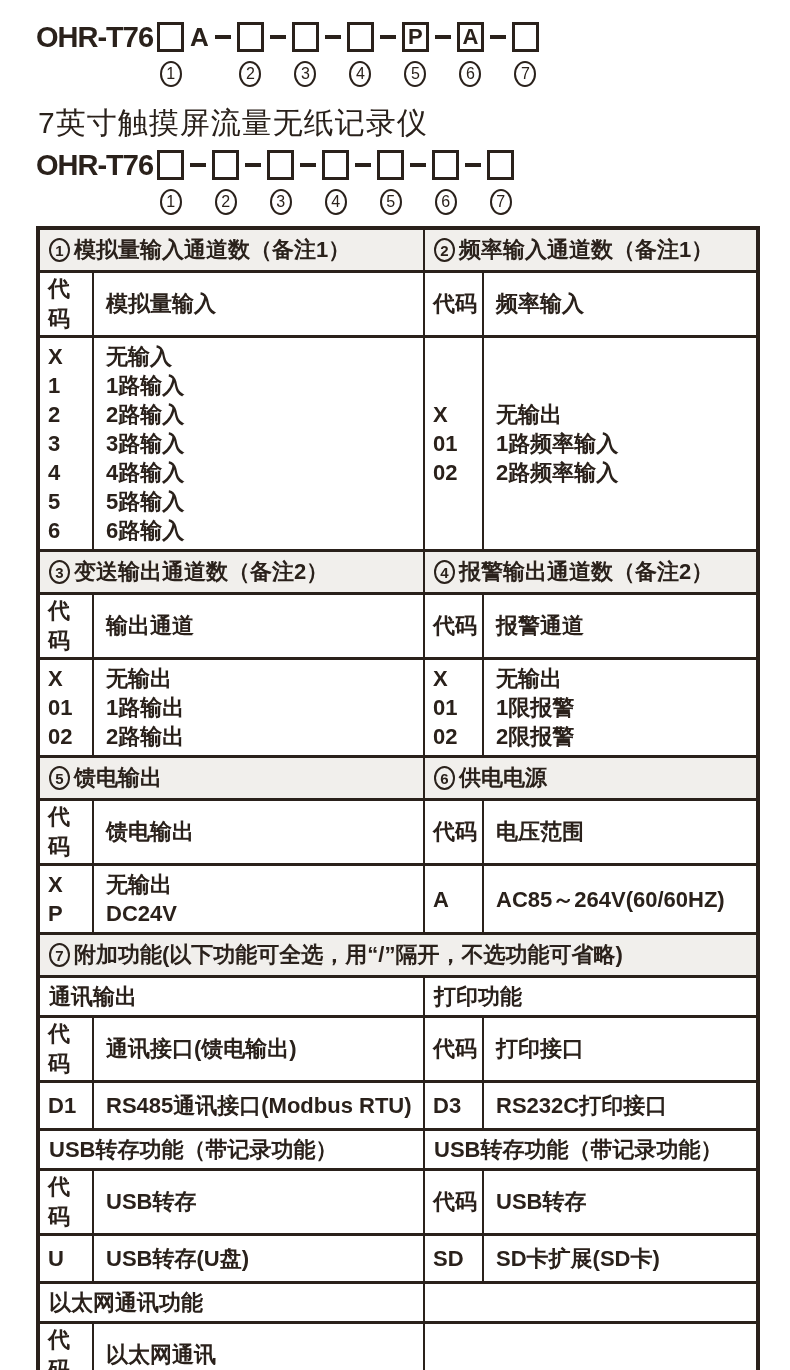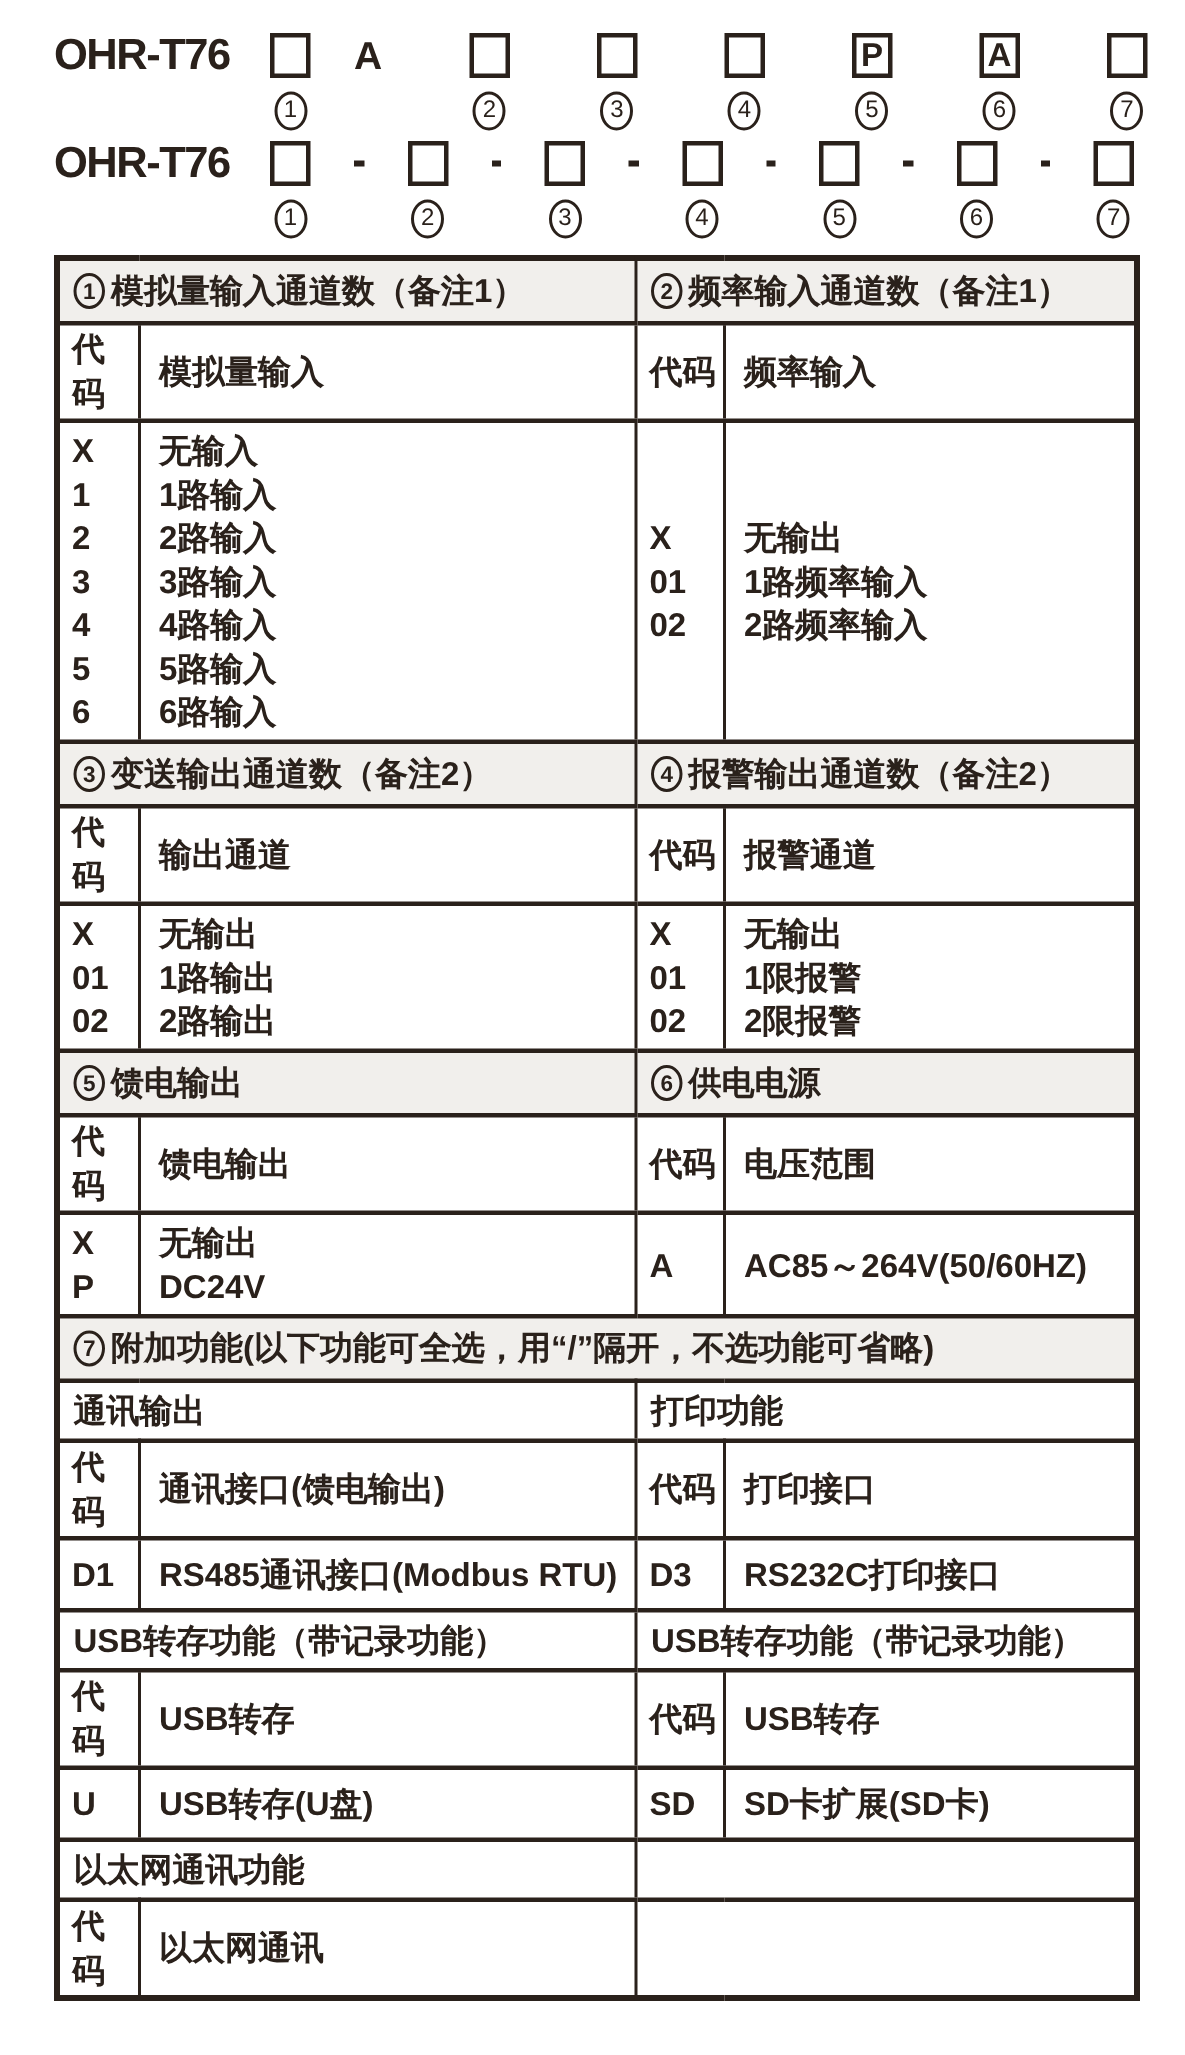--- a/index.html
+++ b/index.html
@@ -18,21 +18,21 @@
 
   
   .doc-title{
     font-size:30px;font-weight:400;line-height:38px;margin:0 0 8px 2px;
     letter-spacing:1px;
   }
   .doc-title.second{margin-top:16px;}
 
   
   .model-line{
-    display:flex;align-items:flex-start;gap:29px;
+    display:flex;align-items:flex-start;gap:6px;
     margin:2px 0 6px 0;min-height:66px;
   }
   .model-prefix{
     font-size:29px;font-weight:600;line-height:30px;letter-spacing:-1px;
     margin-right:-2px;white-space:nowrap;
   }
   .box-wrap{display:inline-flex;flex-direction:column;align-items:center;}
   .code-box{
     box-sizing:border-box;width:27px;height:30px;border:3px solid var(--ink);
     display:flex;align-items:center;justify-content:center;
@@ -117,20 +117,21 @@
         <span class="code-box">A</span>
         <span class="circ-num">6</span>
       </span>
       <span class="dash-sep"></span>
       <span class="box-wrap">
         <span class="code-box"></span>
         <span class="circ-num">7</span>
       </span>
     </div>
 
+  <h1 class="doc-title second">7英寸触摸屏流量无纸记录仪</h1>
   <div class="model-line" id="model-recorder">
       <span class="model-prefix">OHR-T76</span>
       <span class="box-wrap">
         <span class="code-box"></span>
         <span class="circ-num">1</span>
       </span>
       <span class="dash-sep"></span>
       <span class="box-wrap">
         <span class="code-box"></span>
         <span class="circ-num">2</span>
@@ -288,21 +289,21 @@
             <div class="ln">P</div>
           </td>
           <td class="bodyc desc">
             <div class="ln">无输出</div>
             <div class="ln">DC24V</div>
           </td>
           <td class="bodyc code rh">
             <div class="ln">A</div>
           </td>
           <td class="bodyc desc">
-            <div class="ln">AC85～264V(50/60HZ)</div>
+            <div class="ln">AC85～264V(60/60HZ)</div>
           </td>
         </tr>
         <tr>
           <td class="sec" colspan="4">
             <span class="sec-inner">
               <span class="circ-num">7</span>
               <span>附加功能(以下功能可全选，用“/”隔开，不选功能可省略)</span>
             </span>
           </td>
         </tr>

